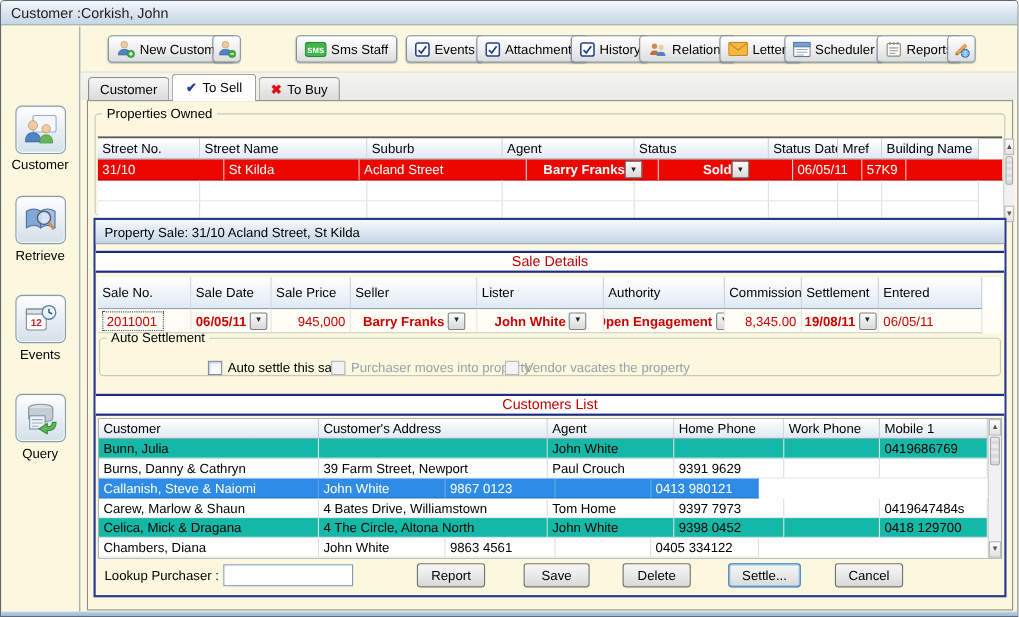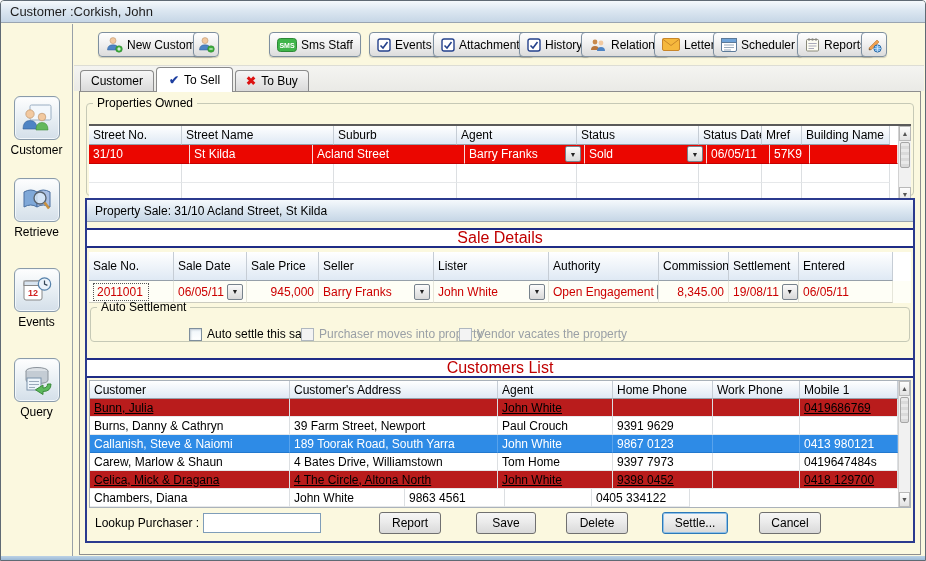--- a/index.html
+++ b/index.html
@@ -58,22 +58,22 @@
   .po-grid { flex:0 0 auto; }
   .po-grid .trow { height:19px; }
 
   .trow { display:flex; background:#FFFFFF; }
   .td { height:100%; padding:0 4px; display:flex; align-items:center; overflow:hidden;
         white-space:nowrap; border-right:1px solid #DCDFE2; border-bottom:1px solid #E6E8EA; font-size:12px; }
   .thead .td { background:linear-gradient(#FFFFFF,#DFE9F4); border-right:1px solid #C6CDD5;
                border-bottom:1px solid #96A0AA; }
   .trow.red .td { background:#EB0600; color:#FFFFFF; border-right:1px solid #F6DADA; border-bottom:1px solid #C40000; }
   .trow.selected .td { background:#2E8BE6; color:#FFFFFF; border-right:1px solid #58A3EC; border-bottom:1px solid #2278CE; }
-  .trow.alt .td { background:#b91c1c;text-decoration:underline; }
-  .td.withdrop { justify-content:space-between; padding-right:3px; }
+  .trow.alt .td { background:#14b8a6; }
+  .td.withdrop { justify-content:center; padding-right:3px;font-weight:bold; }
 
   .drop { width:16px; height:16px; flex:0 0 16px; border:1px solid #77828C; border-radius:2px;
           background:linear-gradient(#FBFBFB,#D9D9D9); display:flex; align-items:center; justify-content:center; cursor:default; }
   .drop::after { content:"▼"; font-size:7px; color:#222; }
 
   
   .sb { width:16px; background:#F1F1F1; border-left:1px solid #D2D2D2; display:flex; flex-direction:column; }
   .sb-btn { height:15px; border:1px solid #B9B9B9; background:linear-gradient(#FDFDFD,#E2E2E2);
             display:flex; align-items:center; justify-content:center; }
   .sb-btn.up::after { content:"▲"; font-size:7px; color:#555; }
@@ -83,21 +83,21 @@
   .sb-fill { flex:1; }
 
   
   .ps-panel { position:absolute; top:106px; left:5px; width:830px; height:345px;
               border:2px solid #2B3A8E; background:#FBF8DF; }
   .ps-header { position:absolute; top:0; left:0; right:0; height:22px;
                background:linear-gradient(180deg,#F5F9FC,#DCE7F1 50%,#C6D6E6);
                border-bottom:1px solid #9AA5B1; display:flex; align-items:center; padding-left:8px; }
   .strip { position:absolute; left:0; right:0; height:20px; background:#FFFFFF;
            border-top:2px solid #1F2C86; border-bottom:2px solid #1F2C86;
-           text-align:center; line-height:16px; color:#C00000; font-size:16px; }
+           text-align:center; line-height:16px; color:#C00000; font-size:13px; }
   .strip.s1 { top:28px; } .strip.s2 { top:158px; }
 
   .sale-table { position:absolute; top:52px; left:2px; right:2px; }
   .sale-table .thead { height:29px; }
   .sale-table .vals { height:22px; background:#FEFEF6; }
   .sale-table .vals .td { border-right:1px solid #E6E6DA; border-bottom:1px solid #CCCCC0; gap:3px; }
   .redval { color:#CC0000; }
   .focusbox { border:1px dotted #555; padding:1px 5px 1px 3px; }
   .td.right { justify-content:flex-end; }
 
@@ -331,21 +331,21 @@
               <div class="td" style="width: 93px;">Street No.</div>
               <div class="td" style="width: 152px;">Street Name</div>
               <div class="td" style="width: 123px;">Suburb</div>
               <div class="td" style="width: 120px;">Agent</div>
               <div class="td" style="width: 122px;">Status</div>
               <div class="td" style="width: 63px;">Status Date</div>
               <div class="td" style="width: 40px;">Mref</div>
               <div class="td" style="width: 88px;">Building Name</div>
             </div>
           <div class="trow red">
-              <div class="td" style="width: 101px; text-align: center;">
+              <div class="td" style="width: 115px; text-align: center;">
                 <span>31/10</span>
               </div>
               <div class="td" style="width: 123px;">
                 <span>St Kilda</span>
               </div>
               <div class="td" style="width: 152px;">
                 <span>Acland Street</span>
               </div>
               <div class="td withdrop" style="width: 120px;">
                 <span>Barry Franks</span>
@@ -494,21 +494,20 @@
               <div class="trow">
                 <div class="td" style="width: 200px;">Burns, Danny &amp; Cathryn</div>
                 <div class="td" style="width: 208px;">39 Farm Street, Newport</div>
                 <div class="td" style="width: 115px;">Paul Crouch</div>
                 <div class="td" style="width: 100px;">9391 9629</div>
                 <div class="td" style="width: 87px;"></div>
                 <div class="td" style="width: 98px;"></div>
               </div>
               <div class="trow selected">
                 <div class="td" style="width: 200px;">Callanish, Steve &amp; Naiomi</div>
-                <div class="td" style="width: 208px;">189 Toorak Road, South Yarra</div>
                 <div class="td" style="width: 115px;">John White</div>
                 <div class="td" style="width: 100px;">9867 0123</div>
                 <div class="td" style="width: 87px;"></div>
                 <div class="td" style="width: 98px;">0413 980121</div>
               </div>
               <div class="trow">
                 <div class="td" style="width: 200px;">Carew, Marlow &amp; Shaun</div>
                 <div class="td" style="width: 208px;">4 Bates Drive, Williamstown</div>
                 <div class="td" style="width: 115px;">Tom Home</div>
                 <div class="td" style="width: 100px;">9397 7973</div>

